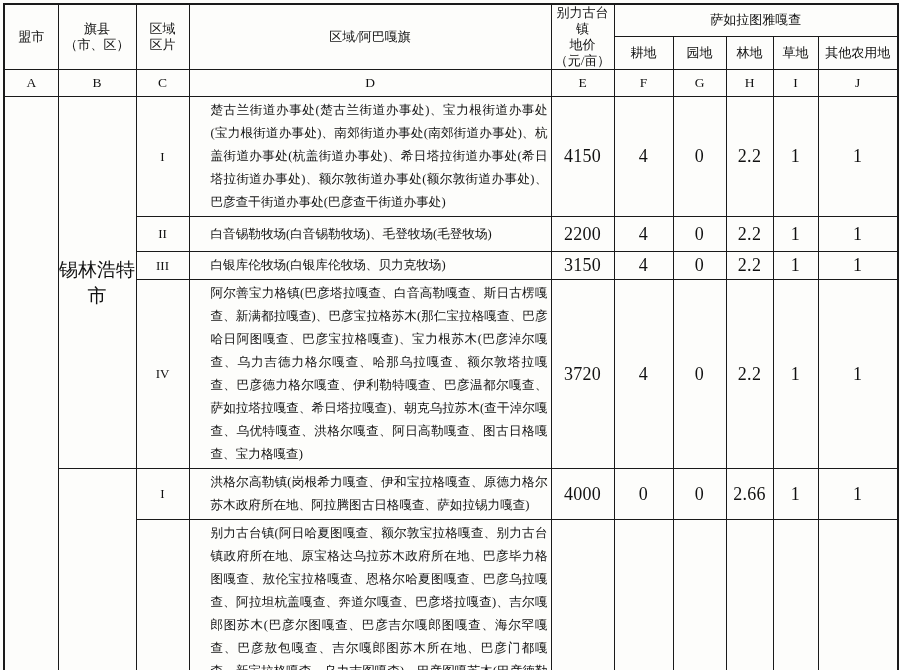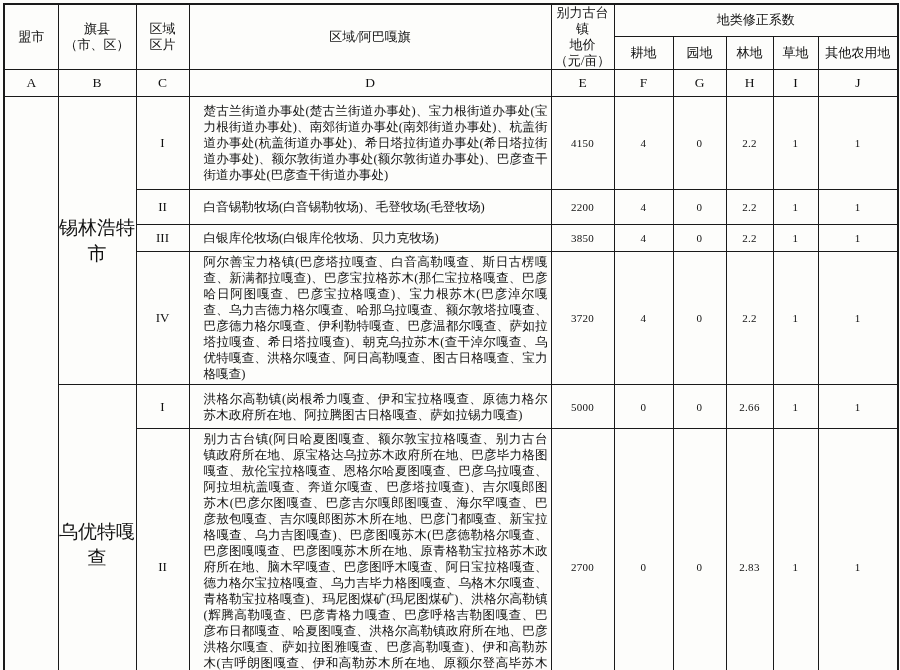--- a/index.html
+++ b/index.html
@@ -20,26 +20,26 @@
     border: 1px solid #1a1a1a;
     vertical-align: middle;
     text-align: center;
     font-weight: normal;
     overflow: hidden;
   }
   th { font-size: 13px; line-height: 16px; white-space: pre-line; }
   .letter { font-size: 13.5px; }
   .county { font-size: 19px; }
   .zone { font-size: 13px; }
-  .num { font-size: 11px; letter-spacing: 0.3px; margin-left: 20px; }
+  .num { font-size: 18px; letter-spacing: 0.3px; margin-left: 20px; }
   .desc {
     text-align: justify;
     font-size: 12.6px;
-    line-height: 16px;
-    padding: 2px 3px 2px 14px;
+    line-height: 23px;
+    padding: 2px 3px 2px 21px;
     vertical-align: middle;
   }
 </style>
 </head>
 <body>
 
 <table>
   <colgroup>
     <col style="width:54px">
       <col style="width:78px">
@@ -57,21 +57,21 @@
       <tr style="height:32px">
     <th rowspan="2">盟市</th>
     <th rowspan="2">旗县
 （市、区）</th>
     <th rowspan="2">区域
 区片</th>
     <th rowspan="2">区域/阿巴嘎旗</th>
     <th rowspan="2">别力古台镇
 地价
 （元/亩）</th>
-    <th colspan="5">地类修正系数</th>
+    <th colspan="5">萨如拉图雅嘎查</th>
   </tr>
 
   <tr style="height:33px">
     <th>耕地</th>
     <th>园地</th>
     <th>林地</th>
     <th>草地</th>
     <th>其他农用地</th>
   </tr>
 
@@ -108,21 +108,21 @@
     <td class="num">4</td>
     <td class="num">0</td>
     <td class="num">2.2</td>
     <td class="num">1</td>
     <td class="num">1</td>
   </tr>
 
   <tr style="height:27px">
     <td class="zone">III</td>
     <td class="desc">白银库伦牧场(白银库伦牧场、贝力克牧场)</td>
-    <td class="num">3850</td>
+    <td class="num">3150</td>
     <td class="num">4</td>
     <td class="num">0</td>
     <td class="num">2.2</td>
     <td class="num">1</td>
     <td class="num">1</td>
   </tr>
 
   <tr style="height:118px">
     <td class="zone">IV</td>
     <td class="desc">阿尔善宝力格镇(巴彦塔拉嘎查、白音高勒嘎查、斯日古楞嘎查、新满都拉嘎查)、巴彦宝拉格苏木(那仁宝拉格嘎查、巴彦哈日阿图嘎查、巴彦宝拉格嘎查)、宝力根苏木(巴彦淖尔嘎查、乌力吉德力格尔嘎查、哈那乌拉嘎查、额尔敦塔拉嘎查、巴彦德力格尔嘎查、伊利勒特嘎查、巴彦温都尔嘎查、萨如拉塔拉嘎查、希日塔拉嘎查)、朝克乌拉苏木(查干淖尔嘎查、乌优特嘎查、洪格尔嘎查、阿日高勒嘎查、图古日格嘎查、宝力格嘎查)</td>
@@ -131,21 +131,21 @@
     <td class="num">0</td>
     <td class="num">2.2</td>
     <td class="num">1</td>
     <td class="num">1</td>
   </tr>
 
   <tr style="height:44px">
     <td rowspan="2" class="county">乌优特嘎查</td>
     <td class="zone">I</td>
     <td class="desc">洪格尔高勒镇(岗根希力嘎查、伊和宝拉格嘎查、原德力格尔苏木政府所在地、阿拉腾图古日格嘎查、萨如拉锡力嘎查)</td>
-    <td class="num">5000</td>
+    <td class="num">4000</td>
     <td class="num">0</td>
     <td class="num">0</td>
     <td class="num">2.66</td>
     <td class="num">1</td>
     <td class="num">1</td>
   </tr>
 
   <tr style="height:255px">
     <td class="zone">II</td>
     <td class="desc">别力古台镇(阿日哈夏图嘎查、额尔敦宝拉格嘎查、别力古台镇政府所在地、原宝格达乌拉苏木政府所在地、巴彦毕力格图嘎查、敖伦宝拉格嘎查、恩格尔哈夏图嘎查、巴彦乌拉嘎查、阿拉坦杭盖嘎查、奔道尔嘎查、巴彦塔拉嘎查)、吉尔嘎郎图苏木(巴彦尔图嘎查、巴彦吉尔嘎郎图嘎查、海尔罕嘎查、巴彦敖包嘎查、吉尔嘎郎图苏木所在地、巴彦门都嘎查、新宝拉格嘎查、乌力吉图嘎查)、巴彦图嘎苏木(巴彦德勒格尔嘎查、巴彦图嘎嘎查、巴彦图嘎苏木所在地、原青格勒宝拉格苏木政府所在地、脑木罕嘎查、巴彦图呼木嘎查、阿日宝拉格嘎查、德力格尔宝拉格嘎查、乌力吉毕力格图嘎查、乌格木尔嘎查、青格勒宝拉格嘎查)、玛尼图煤矿(玛尼图煤矿)、洪格尔高勒镇(辉腾高勒嘎查、巴彦青格力嘎查、巴彦呼格吉勒图嘎查、巴彦布日都嘎查、哈夏图嘎查、洪格尔高勒镇政府所在地、巴彦洪格尔嘎查、萨如拉图雅嘎查、巴彦高勒嘎查)、伊和高勒苏木(吉呼朗图嘎查、伊和高勒苏木所在地、原额尔登高毕苏木政府所在地、额尔敦乌拉嘎查、德勒格尔嘎查、宝拉根敖包嘎查、伊和乌苏嘎查、阿拉坦嘎达苏嘎查)</td>

